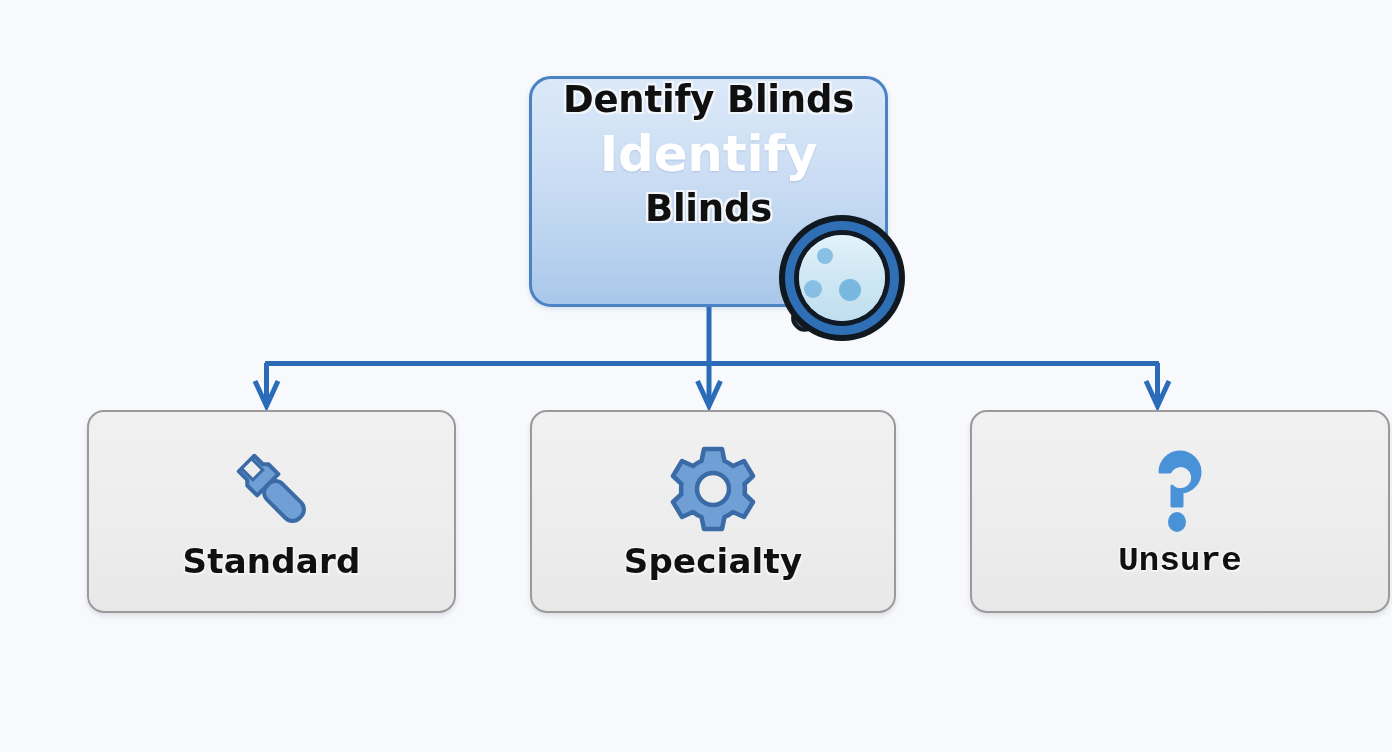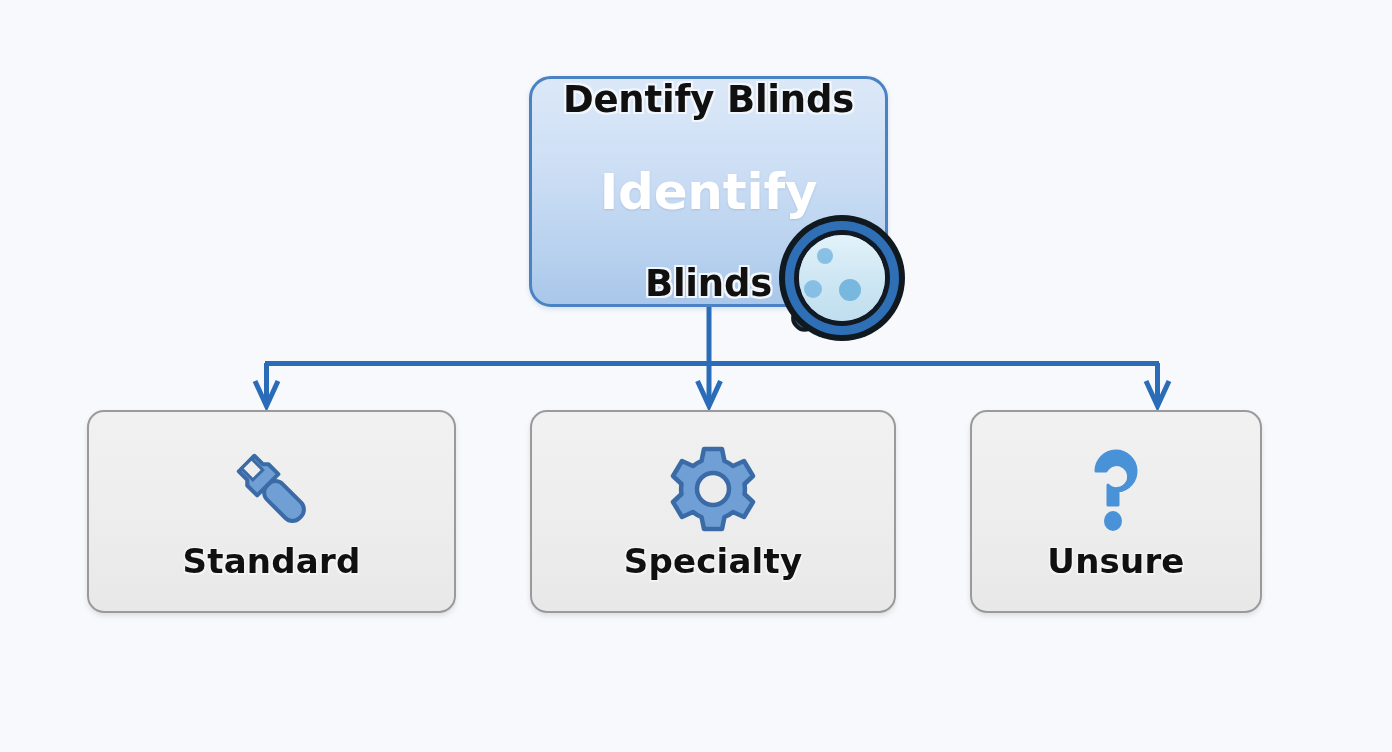--- a/index.html
+++ b/index.html
@@ -41,21 +41,21 @@
   }
   .root-text-stack {
     position: absolute;
     left: 0;
     top: 0;
     width: 100%;
     height: 100%;
     display: flex;
     flex-direction: column;
     align-items: center;
-    justify-content: space-between;
+    justify-content: flex-start;
     gap: 6px;
   }
   .root-line {
     font-size: 37px;
     font-weight: bold;
     letter-spacing: -0.2px;
     line-height: 1.12;
     white-space: nowrap;
   }
   .root-line.dark {
@@ -92,21 +92,21 @@
     border-radius: 17px;
     background: linear-gradient(180deg, #f1f1f1 0%, #ededed 55%, #e8e8e8 100%);
     box-shadow: 0 3px 5px rgba(100,100,110,0.17);
     display: flex;
     flex-direction: column;
     align-items: center;
     justify-content: center;
   }
   .option-node.n0 { left: 87px;  width: 369px; }
   .option-node.n1 { left: 530px; width: 366px; }
-  .option-node.n2 { left: 970px; width: 292px; }
+  .option-node.n2 { left: 970px; width: 420px; font-family: Liberation Mono, monospace; }
 
   .option-icon {
     height: 92px;
     display: flex;
     align-items: center;
     justify-content: center;
     margin-bottom: 6px;
   }
   .option-label {
     font-size: 34px;

